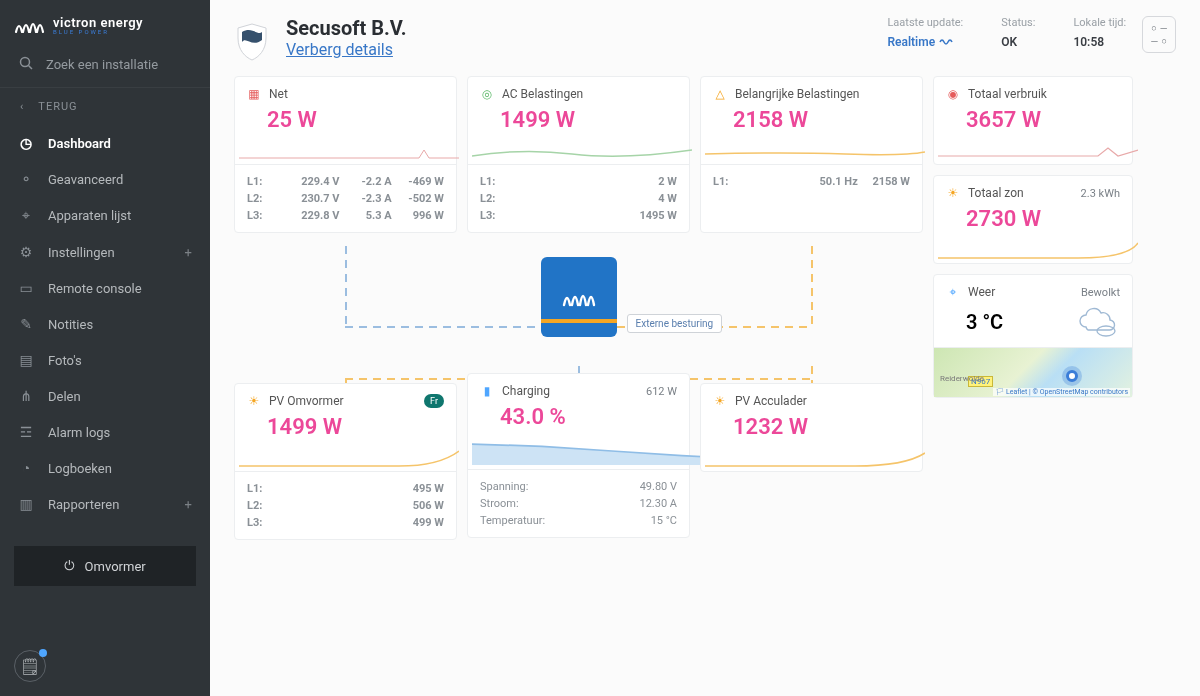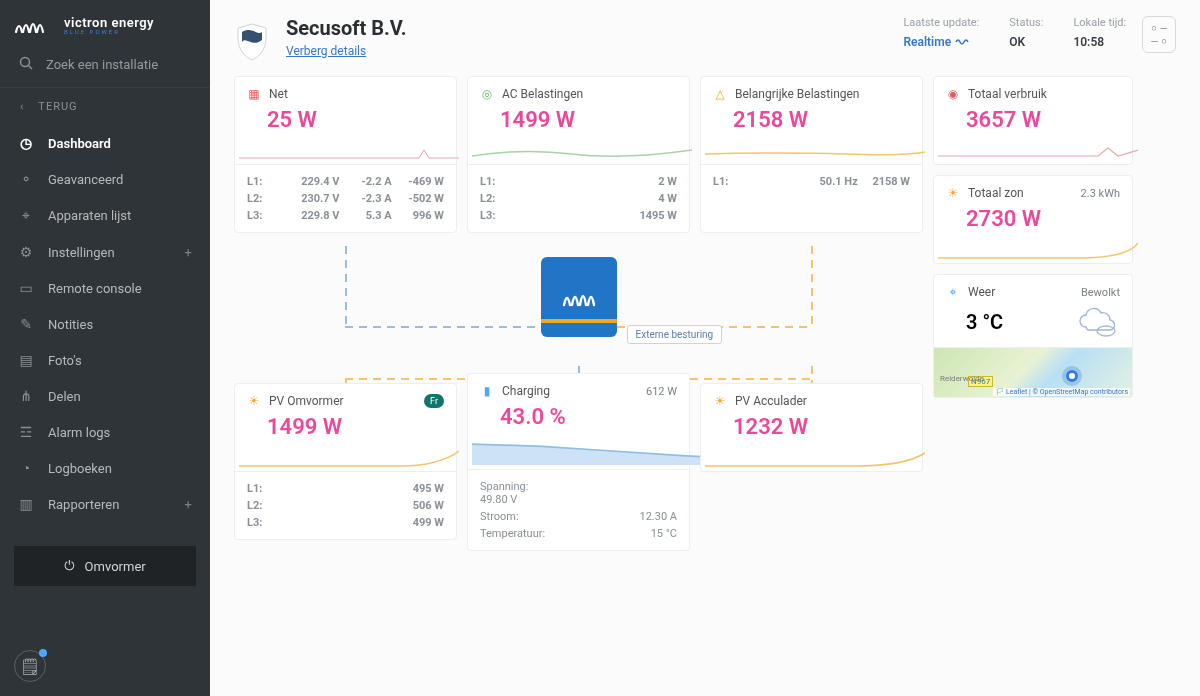--- a/index.html
+++ b/index.html
@@ -1,38 +1,38 @@
 <!DOCTYPE html>
 <html><head>
 <meta charset="utf-8">
 <style>
 * { margin: 0; padding: 0; box-sizing: border-box; font-family: -apple-system, BlinkMacSystemFont, "Segoe UI", Roboto, sans-serif; }
 body { display: flex; background: #f5f5f5; height: 696px; width: 1200px; overflow: hidden; }
 .sidebar { width: 210px; background: #2f3438; color: #b5b9bc; display: flex; flex-direction: column; flex-shrink: 0; }
-.logo { display: flex; align-items: center; gap: 16px; padding: 14px 14px 6px 14px; }
+.logo { display: flex; align-items: center; gap: 5px; padding: 14px 14px 6px 14px; }
 .logo-waves { color: #fff; }
 .logo-text { color: #fff; font-size: 13px; font-weight: 600; letter-spacing: 0.5px; }
 .logo-sub { color: #3b7dd8; font-size: 6px; letter-spacing: 2px; margin-top: -2px; }
 .search-row { display: flex; align-items: center; gap: 12px; padding: 14px 18px; color: #949a9f; font-size: 13px; border-bottom: 1px solid rgba(255,255,255,0.05); }
 .back-row { display: flex; align-items: center; gap: 14px; padding: 12px 20px; font-size: 11px; letter-spacing: 1px; color: #8a9096; }
 .nav-item { display: flex; align-items: center; gap: 14px; padding: 10px 18px; font-size: 13px; cursor: pointer; position: relative; }
 .nav-item.active { color: #fff; font-weight: 600; }
 .nav-item .plus { margin-left: auto; color: #7b8186; }
 .nav-icon { width: 16px; text-align: center; font-size: 14px; color: #8a9096; }
 .nav-item.active .nav-icon { color: #fff; }
 .logout-btn { margin: 24px 14px; background: #1f2326; padding: 12px; text-align: center; font-size: 13px; color: #d0d3d6; cursor: pointer; display: flex; align-items: center; justify-content: center; gap: 10px; }
 .notes-fab { margin-top: auto; margin-left: 14px; margin-bottom: 14px; width: 32px; height: 32px; border: 1px solid #5a6066; border-radius: 50%; display: flex; align-items: center; justify-content: center; position: relative; color: #b5b9bc; }
 .notes-fab::after { content: ""; position: absolute; top: -2px; right: -2px; width: 8px; height: 8px; background: #4fa6ff; border-radius: 50%; }
 
 .main { flex: 1; background: #fbfbfb; overflow: auto; padding: 16px 24px; }
 .header { display: flex; align-items: flex-start; gap: 16px; margin-bottom: 14px; }
 .shield { width: 36px; height: 40px; margin-top: 6px; }
 .title-block h1 { font-size: 20px; font-weight: 700; color: #2a2e33; }
-.title-block a { font-size: 12px; color: #3877c7; text-decoration: underline; }
-.meta { margin-left: auto; display: flex; gap: 30px; font-size: 11px; }
+.title-block a { font-size: 16px; color: #3877c7; text-decoration: underline; }
+.meta { margin-left: auto; display: flex; gap: 38px; font-size: 11px; }
 .meta-col .lbl { color: #9aa0a6; margin-bottom: 6px; }
 .meta-col .val { color: #3a3e44; font-size: 12px; font-weight: 600; }
 .meta-col .val.rt { color: #3877c7; display: flex; align-items: center; gap: 4px; }
 .settings-chip { border: 1px solid #d6d8dc; border-radius: 6px; padding: 6px 8px; color: #6a7077; align-self: flex-start; cursor: pointer; display: flex; flex-direction: column; gap: 3px; }
 .settings-chip div { display: flex; align-items: center; gap: 4px; font-size: 9px; }
 
 .grid { display: grid; grid-template-columns: 223px 223px 223px 200px; gap: 10px; }
 .col { display: flex; flex-direction: column; gap: 10px; position: relative; }
 .card { background: #fff; border: 1px solid #eceef0; border-radius: 4px; }
 .card-hd { display: flex; align-items: center; gap: 8px; padding: 10px 12px 4px 12px; font-size: 12px; color: #555; }
@@ -41,21 +41,21 @@
 .spark { height: 20px; padding: 0 4px 0 4px; }
 .detail-tbl { border-top: 1px solid #eceef0; padding: 8px 12px; font-size: 11px; color: #8a9096; }
 .detail-row { display: flex; gap: 12px; padding: 2px 0; }
 .detail-row span:first-child { width: 24px; }
 .detail-row span { flex: 1; text-align: right; font-weight: bold; }
 .detail-row span:first-child { text-align: left; }
 .sm-line { display: flex; justify-content: space-between; font-size: 11px; color: #8a9096; padding: 2px 12px; }
 
 .victron-node { width: 76px; height: 80px; background: #2174c6; border-radius: 6px; margin: 14px auto 0 auto; display: flex; flex-direction: column; align-items: center; justify-content: center; position: relative; }
 .victron-node .bar { position: absolute; bottom: 14px; left: 0; right: 0; height: 4px; background: #f5a623; }
-.ext-tag { position: absolute; left: 86px; top: 68px; border: 1px solid #cfd3d8; background: #fff; border-radius: 3px; padding: 3px 8px; font-size: 10px; color: #5a7fae; white-space: nowrap; }
+.ext-tag { position: absolute; left: 86px; top: 57px; border: 1px solid #cfd3d8; background: #fff; border-radius: 3px; padding: 3px 8px; font-size: 10px; color: #5a7fae; white-space: nowrap; }
 
 .icon { width: 14px; height: 14px; display: inline-flex; align-items: center; justify-content: center; }
 .ic-grid { color: #e55b5b; }
 .ic-ac { color: #5ab867; }
 .ic-crit { color: #f5a623; }
 .ic-cons { color: #e55b5b; }
 .ic-sun { color: #f5a623; }
 .ic-batt { color: #4fa6ff; }
 .ic-weather { color: #4fa6ff; }
 .ic-frbadge { background: #0f766e; color: #fff; border-radius: 8px; width: 20px; height: 14px; font-size: 9px; display: flex; align-items: center; justify-content: center; margin-left: auto; }
@@ -325,21 +325,21 @@
             <span class="icon ic-batt">▮</span>
             <span>Charging</span>
             <span class="right">612 W</span>
           </div>
           <div class="big-val">43.0 %</div>
           <svg class="spark" viewBox="0 0 220 24" preserveAspectRatio="none" style="height:28px">
               <path d="M0 6 L60 8 L120 12 L180 16 L220 18 L220 24 L0 24 Z" fill="#cde3f5"></path>
               <path d="M0 6 L60 8 L120 12 L180 16 L220 18" stroke="#8fbde6" stroke-width="1.5" fill="none"></path>
             </svg>
           <div class="detail-tbl">
-            <div class="sm-line" style="padding:2px 0;flex-direction:column;">
+            <div class="sm-line" style="padding:2px 0;">
                 <span>Spanning:</span>
                 <span>49.80 V</span>
               </div>
             <div class="sm-line" style="padding:2px 0;">
                 <span>Stroom:</span>
                 <span>12.30 A</span>
               </div>
             <div class="sm-line" style="padding:2px 0;">
                 <span>Temperatuur:</span>
                 <span>15 °C</span>

